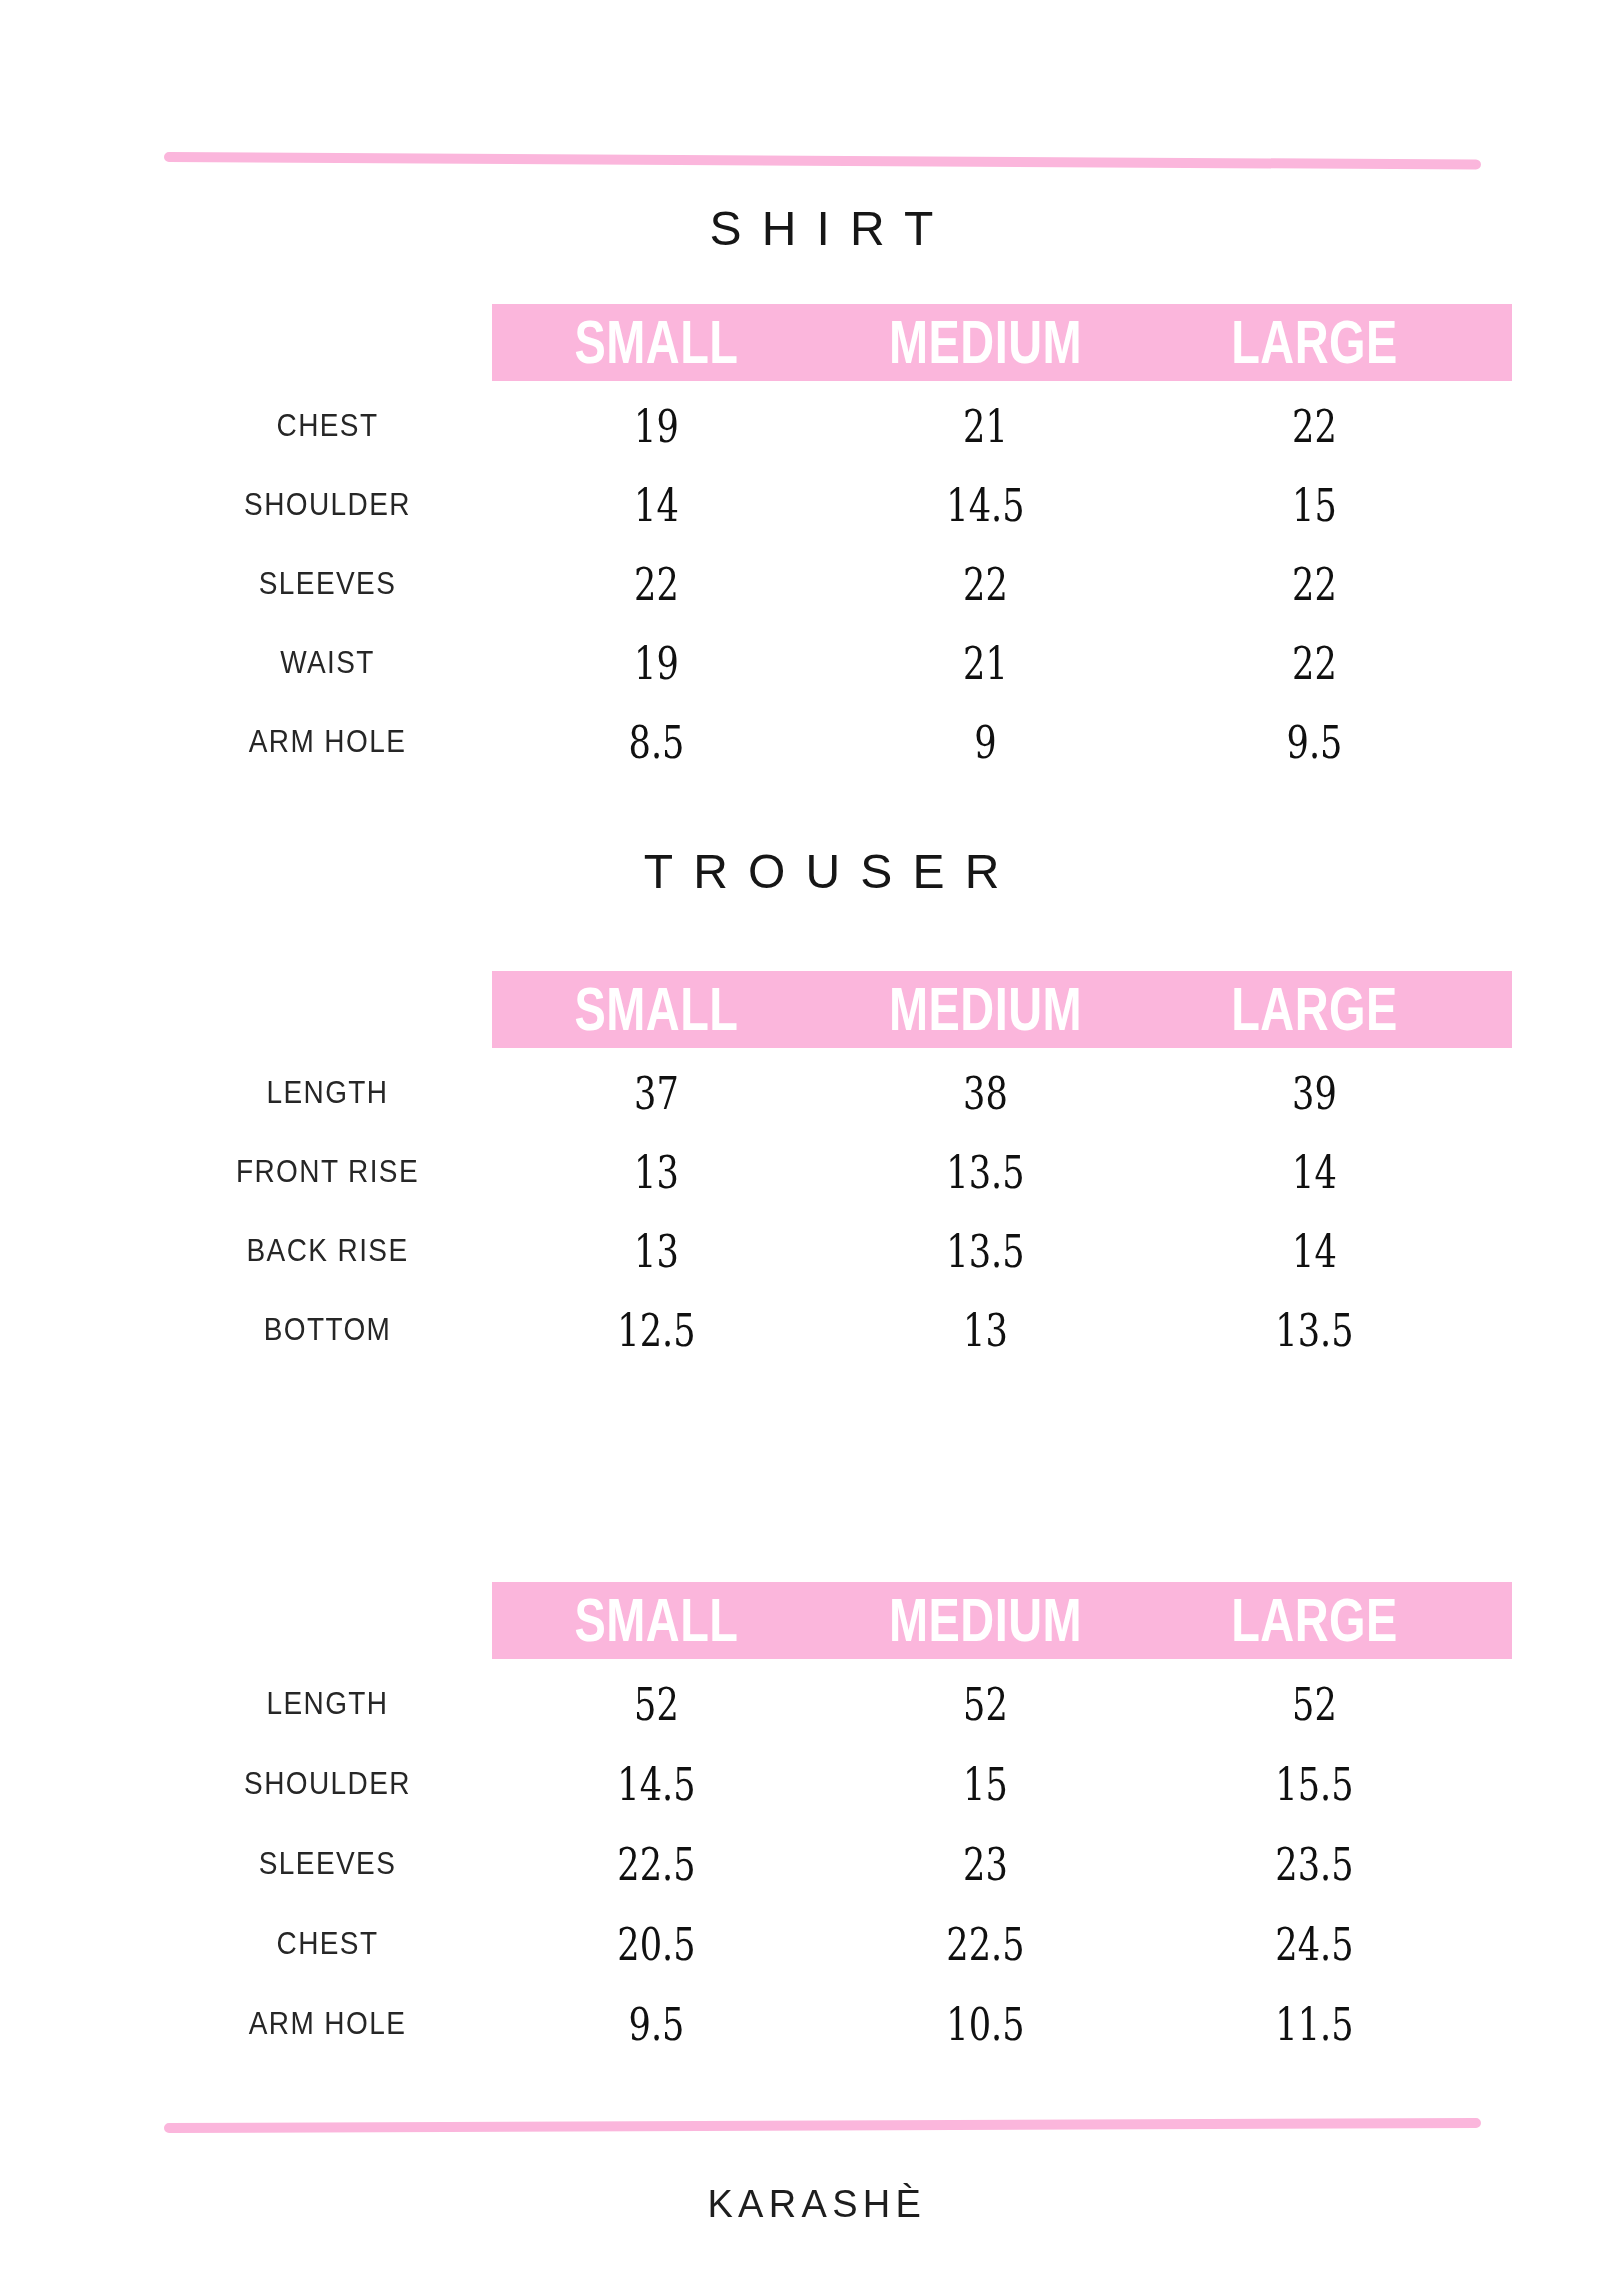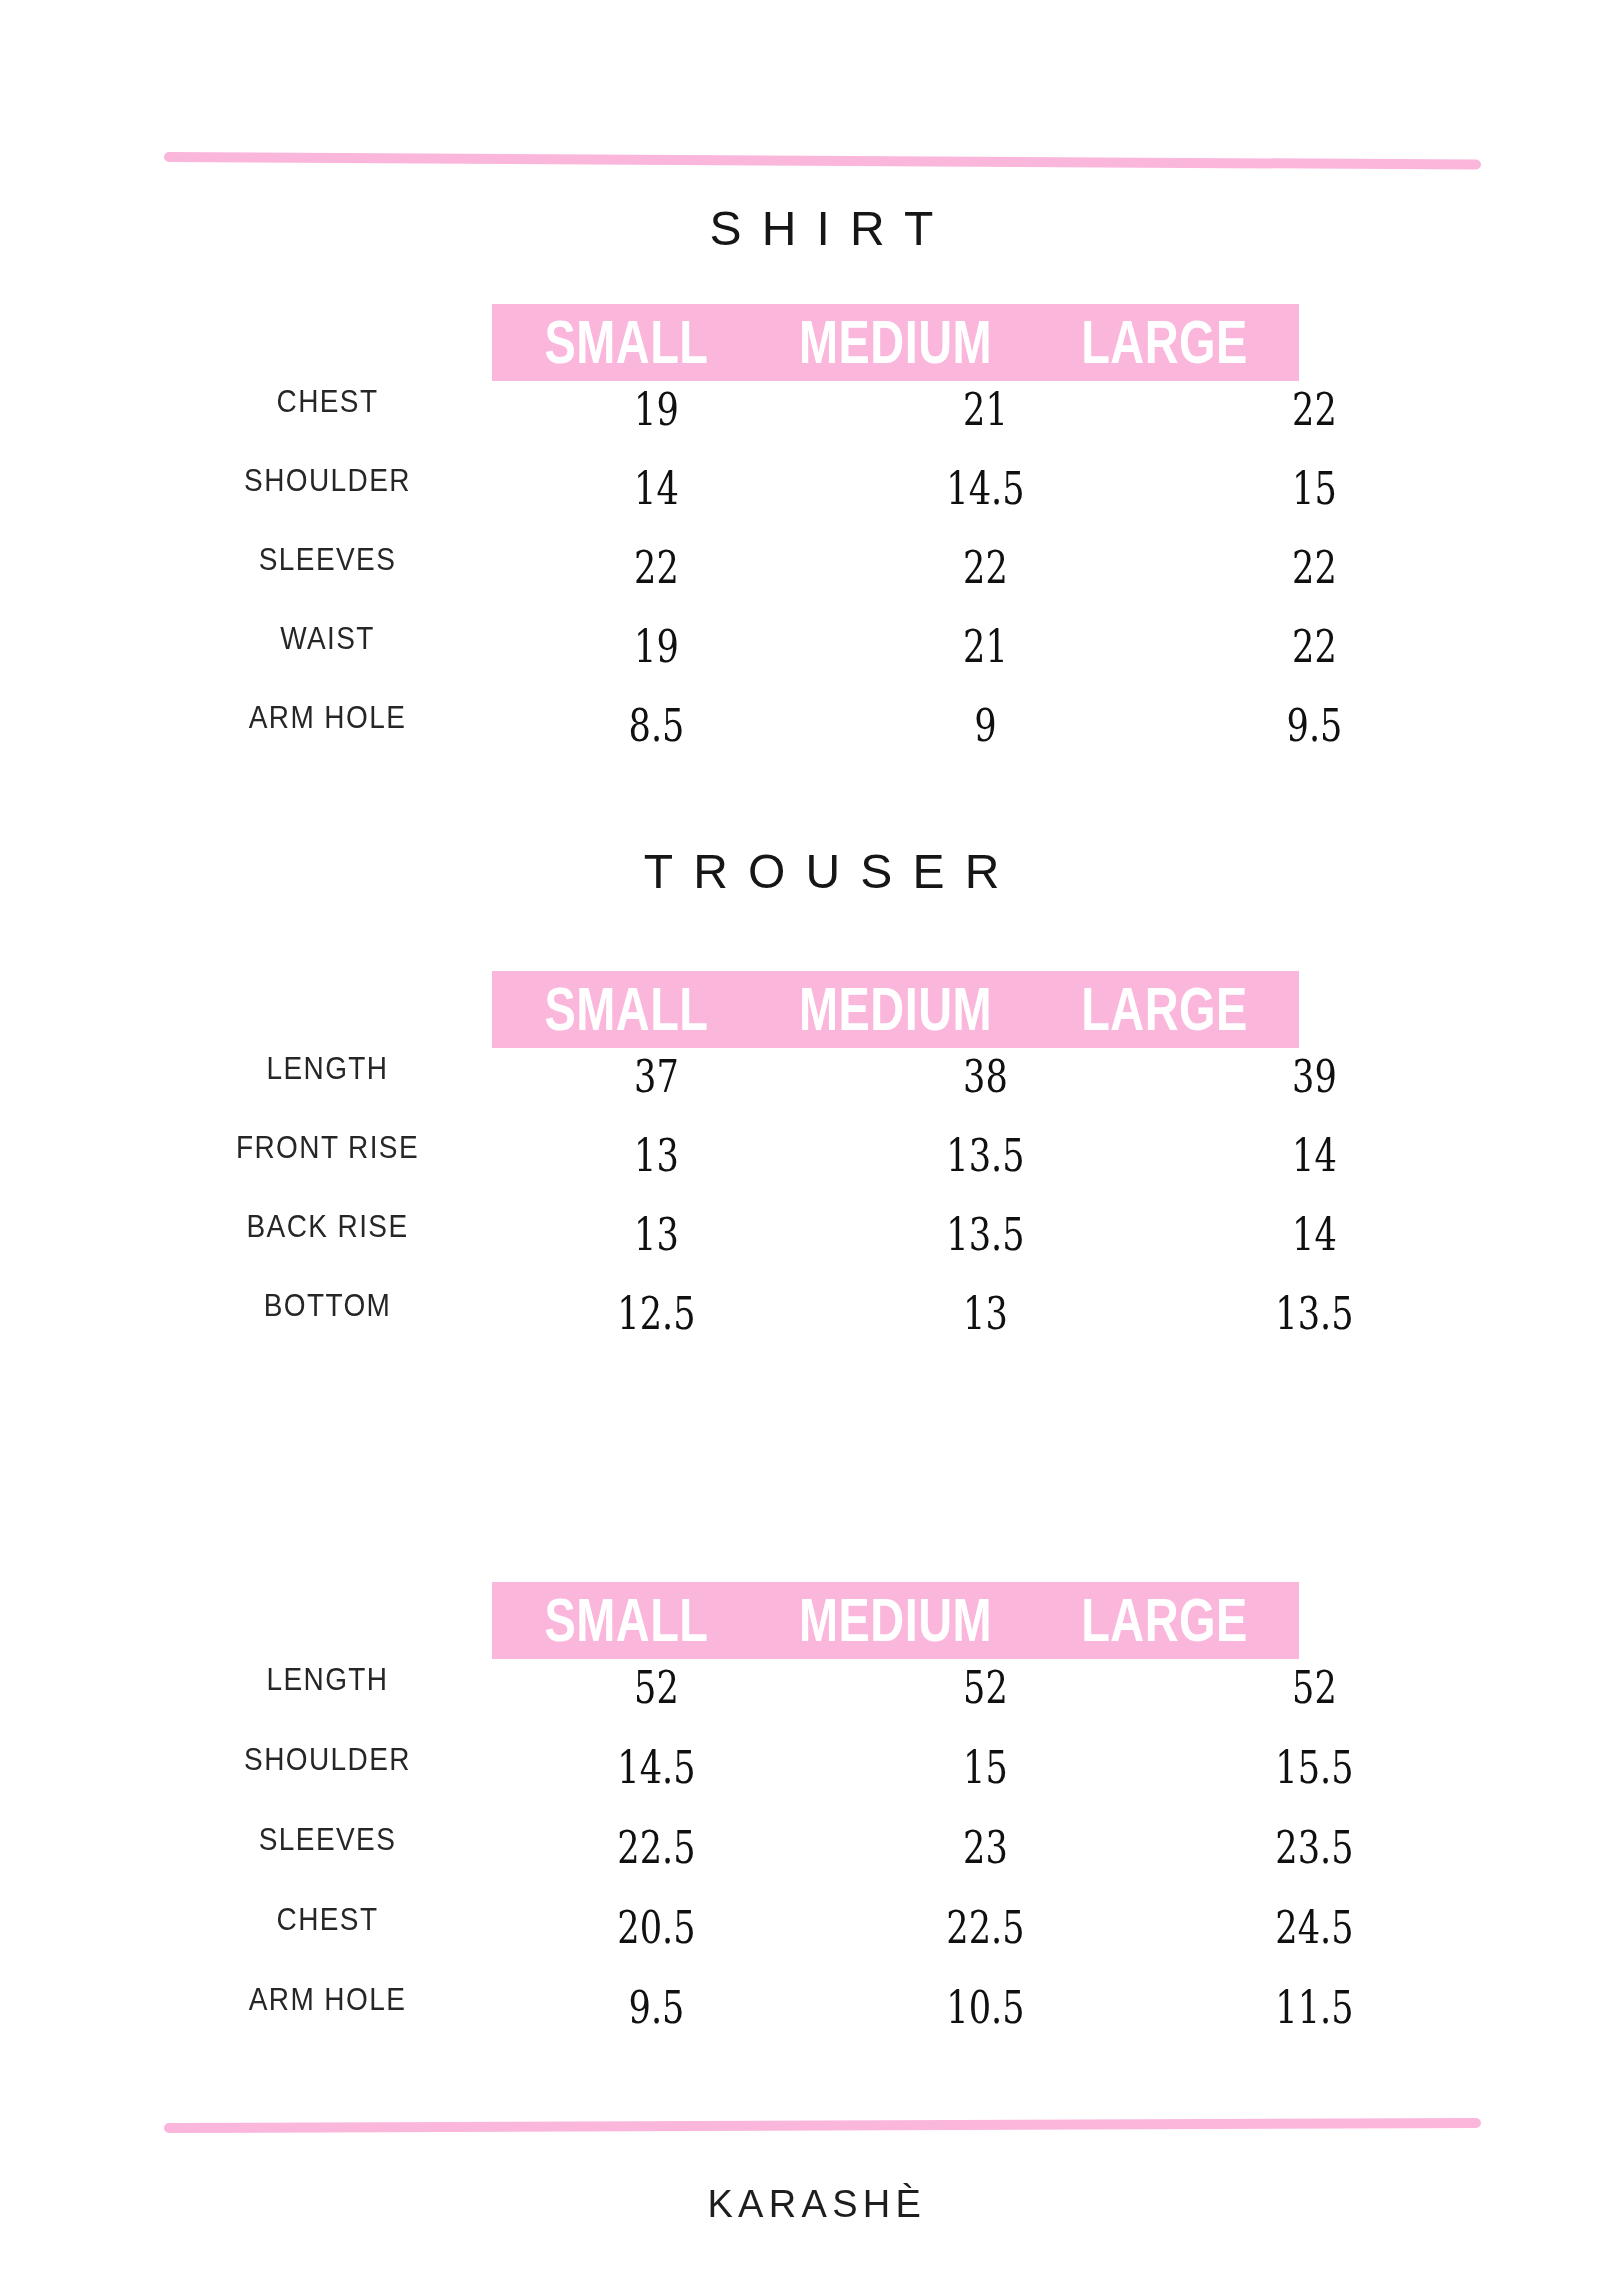--- a/index.html
+++ b/index.html
@@ -44,21 +44,21 @@
     font-size:48px;
     font-weight:200;
     letter-spacing:0.42em;
     padding-left:0.42em; 
     color:#161616;
     white-space:nowrap;
   }
 
   .size-header{
     margin-left:329px;
-    width:807px;
+    width:1020px;
     height:77px;
     background:var(--pink);
     display:flex;
     align-items:center;
   }
   #sec-shirt  .size-header{ margin-top:48px; }
   #sec-trouser .size-header{ margin-top:72px; }
   #sec-kaftan .size-header{ margin-top:71px; }
 
   .size-label{
@@ -72,21 +72,21 @@
     white-space:nowrap;
   }
 
   .rows{ margin-top:5.4px; }
   #sec-shirt   .trow{ height:79px; }
   #sec-trouser .trow{ height:79px; }
   #sec-kaftan  .trow{ height:80px; }
 
   .trow{
     display:flex;
-    align-items:flex-start;
+    align-items:center;
   }
   .rlabel{
     width:329px;
     text-align:center;
     font-size:28px;
     font-weight:300;
     letter-spacing:0.05em;
     color:#262626;
     transform:scaleY(1.12);
     white-space:nowrap;

